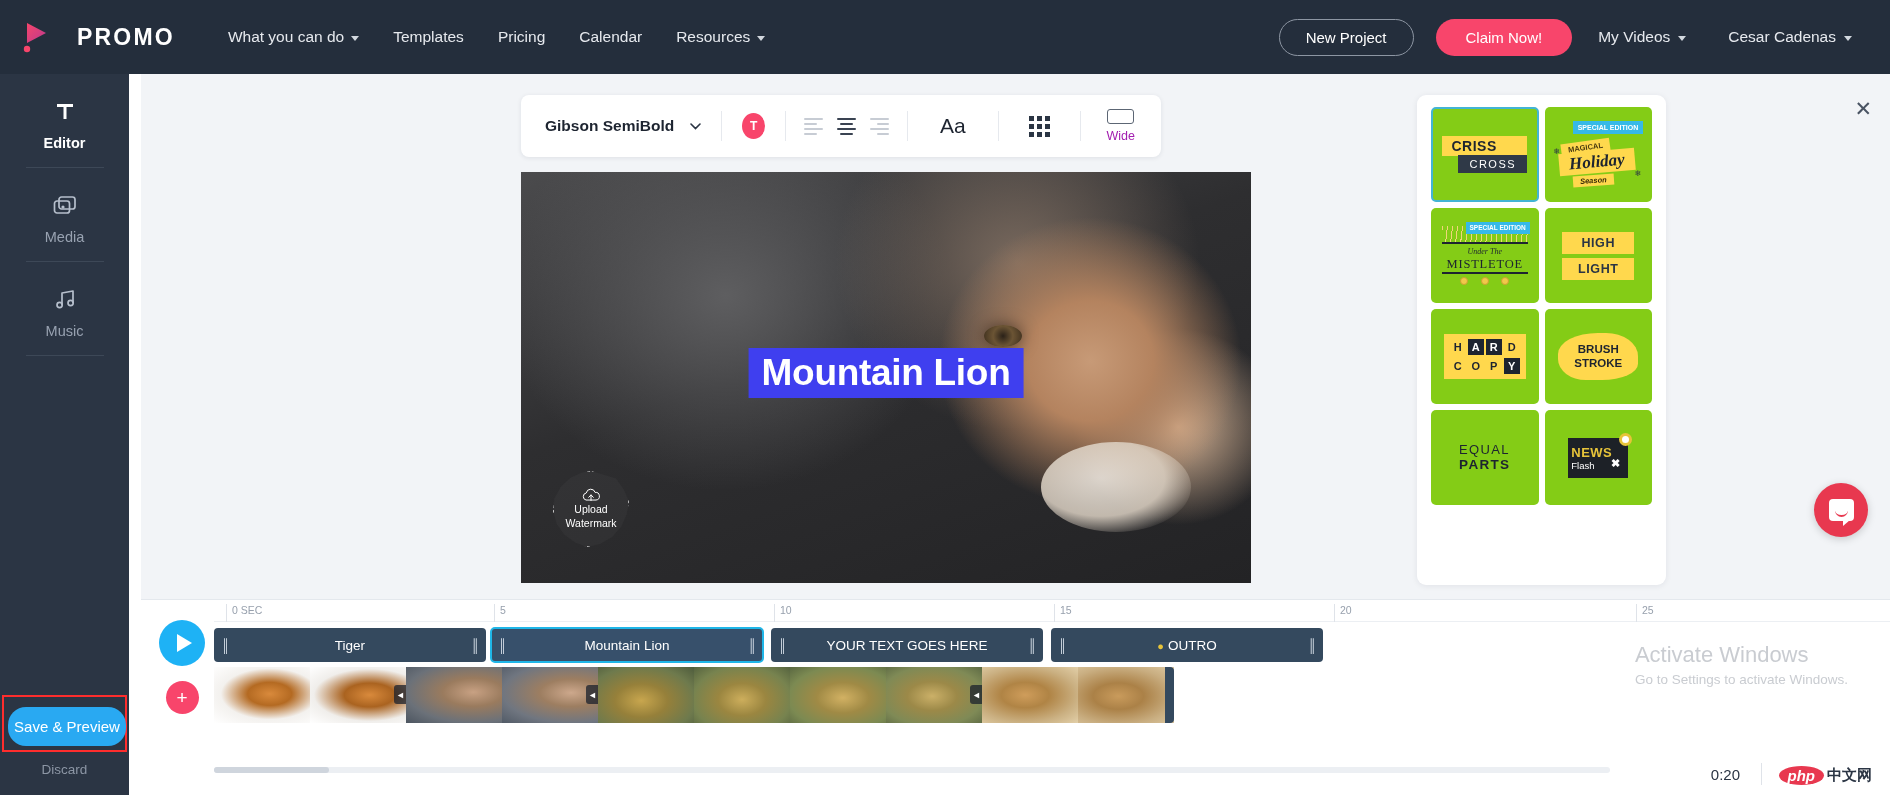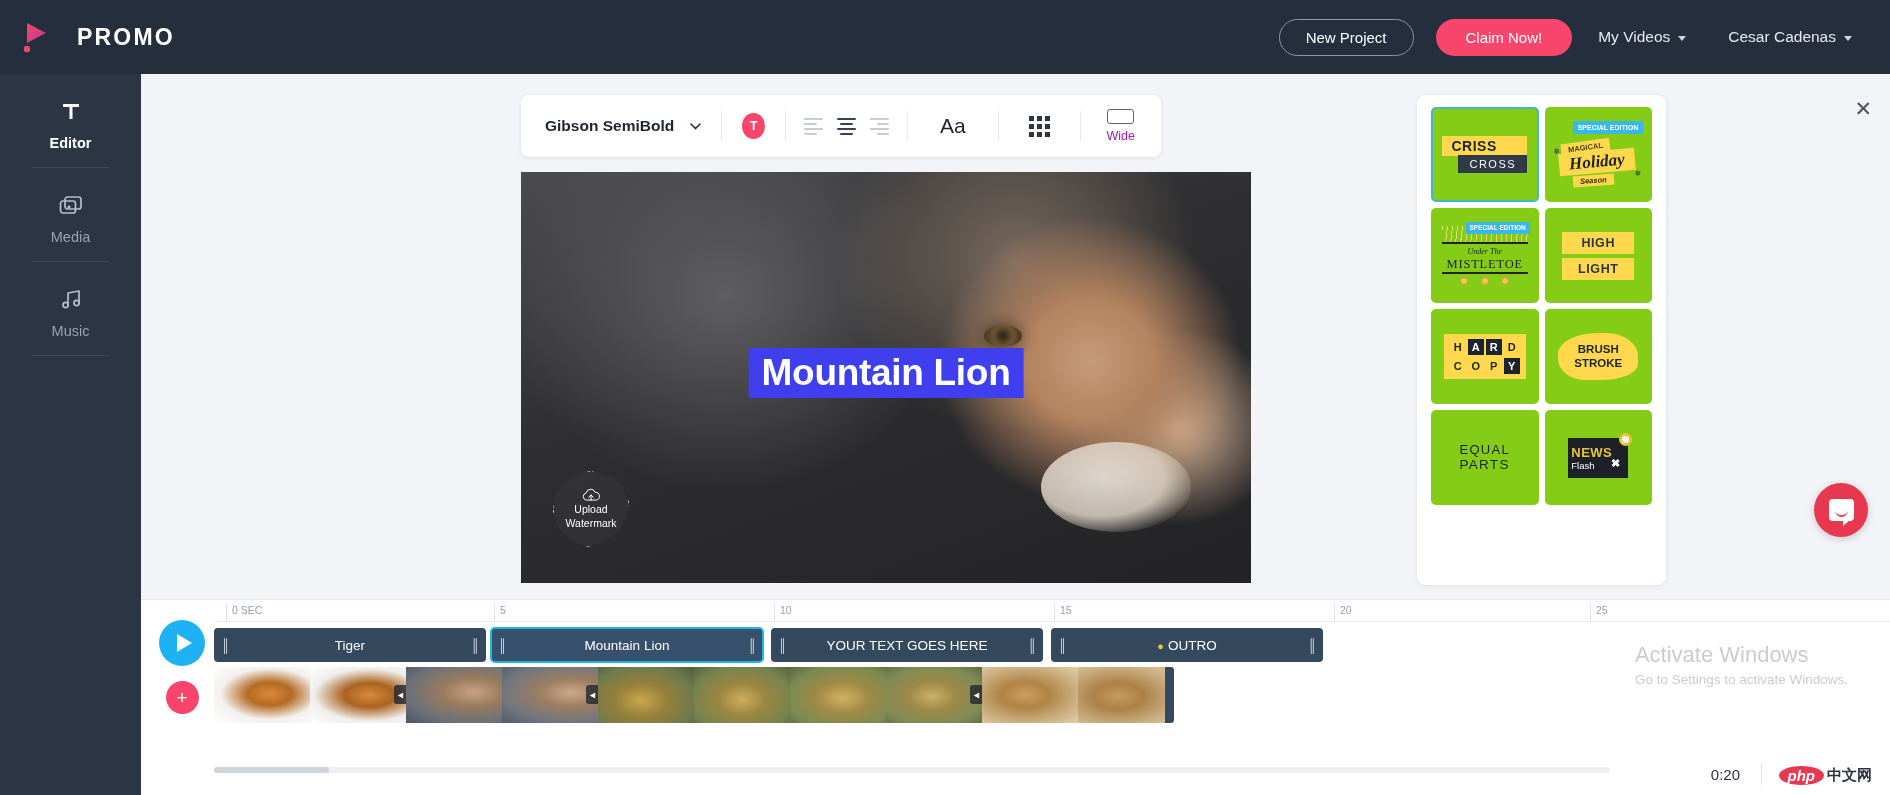--- a/index.html
+++ b/index.html
@@ -42,21 +42,21 @@
   .btn-claim {
     border: none; border-radius: 20px; color: #fff; font-size: 15px;
     padding: 10px 30px; background: #f8456b; cursor: pointer; font-weight: 500;
     white-space: nowrap; margin-left: 12px;
   }
   .nav-user { color: #e6e9ee; font-size: 15.5px; padding: 0 16px;
     display: flex; align-items: center; gap: 8px; cursor: pointer; white-space: nowrap; }
 
   
   .sidebar {
-    position: absolute; left: 0; top: 74px; width: 141px; height: 721px;
+    position: absolute; left: 0; top: 74px; width: 129px; height: 721px;
     background: #2b3544; display: flex; flex-direction: column; align-items: center;
   }
   .side-item {
     width: 100%; display: flex; flex-direction: column; align-items: center;
     cursor: pointer; padding: 22px 0 16px;
   }
   .side-item .ico { height: 30px; display: flex; align-items: center; justify-content: center; }
   .side-label { font-size: 14.5px; margin-top: 9px; }
   .side-item.active .side-label { color: #ffffff; font-weight: 600; }
   .side-item .side-label { color: #98a2b1; }
@@ -205,21 +205,21 @@
   .hc .row { display: flex; gap: 2px; }
   .hc .row span { width: 16px; height: 16px; font-size: 11px; font-weight: bold;
                   display: flex; align-items: center; justify-content: center; color: #1d2430; }
   .hc .row span.inv { background: #1d2430; color: #fff; }
   
   .bs { background: #ffd84d; padding: 10px 16px; border-radius: 50% 40% 45% 35%/45% 50% 35% 45%;
         color: #1d2430; font-weight: bold; font-size: 11.5px; line-height: 1.15; text-align: center; }
   
   .ep { text-align: left; color: #1d2430; line-height: 1.2; }
   .ep .l1 { font-size: 13px; letter-spacing: 1.3px; }
-  .ep .l2 { font-size: 13.5px; font-weight: normal; letter-spacing: 1.3px; }
+  .ep .l2 { font-size: 13.5px; font-weight: bold; letter-spacing: 1.3px; }
   
   .nf { background: #1d2127; padding: 7px 3px; position: relative; width: 60px; }
   .nf .n { color: #e7c43a; font-weight: bold; font-size: 13px; letter-spacing: .5px; }
   .nf .f { color: #fff; font-size: 9.5px; }
   .nf .x { position: absolute; right: 8px; bottom: 8px; color: #fff; font-size: 11px; font-weight: bold; }
   .nf .dot { position: absolute; right: -4px; top: -5px; width: 13px; height: 13px;
              border-radius: 50%; border: 3px solid #e7c43a; background: #fff; }
 
   .panel-close {
     position: absolute; right: 18px; top: 24px; font-size: 21px; color: #4a5463;
@@ -327,20 +327,39 @@
                 <stop offset="1" stop-color="#b93a8f"></stop>
           </linearGradient>
             </defs>
           <path d="M5 2 L24 12 L5 22 Z" fill="url(#lg)"></path>
           <circle cx="5" cy="28" r="3.2" fill="#f8456b"></circle>
         </svg>
       </span>
       <span class="logo-text">PROMO</span>
     </div>
 
+    <div class="nav-links">
+      <div class="nav-link">
+        <span>What you can do</span>
+        <i class="caret"></i>
+      </div>
+      <div class="nav-link">
+        <span>Templates</span>
+      </div>
+      <div class="nav-link">
+        <span>Pricing</span>
+      </div>
+      <div class="nav-link">
+        <span>Calendar</span>
+      </div>
+      <div class="nav-link">
+        <span>Resources</span>
+        <i class="caret"></i>
+      </div>
+    </div>
 
     <div class="nav-right">
       <button class="btn-newproject">New Project</button>
       <button class="btn-claim">Claim Now!</button>
       <div class="nav-user">
         <span>My Videos</span>
         <i class="caret"></i>
       </div>
       <div class="nav-user">
         <span>Cesar Cadenas</span>
@@ -377,20 +396,26 @@
         <svg width="24" height="24" viewBox="0 0 24 24">
           <path d="M9 18 V6 L20 4 V16" fill="none" stroke="#b6bfcc" stroke-width="1.7" stroke-linejoin="round"></path>
           <circle cx="6.6" cy="18" r="2.6" fill="none" stroke="#b6bfcc" stroke-width="1.7"></circle>
           <circle cx="17.6" cy="16" r="2.6" fill="none" stroke="#b6bfcc" stroke-width="1.7"></circle>
         </svg>
       </span>
       <span class="side-label">Music</span>
     </div>
     <div class="side-divider"></div>
 
+    <div class="sidebar-bottom">
+      <div class="save-highlight">
+        <button class="btn-save">Save &amp; Preview</button>
+      </div>
+      <div class="discard">Discard</div>
+    </div>
   </div>
 
   <div class="stage">
 
     <div class="toolbar">
       <div class="tb-font">
         <span>Gibson SemiBold</span>
         <svg width="11" height="7" viewBox="0 0 11 7">
           <path d="M1 1 L5.5 5.6 L10 1" fill="none" stroke="#2b3544" stroke-width="1.6" stroke-linecap="round"></path>
         </svg>
@@ -556,21 +581,21 @@
       </button>
     </div>
 
     <div class="tl-track">
       <div class="ruler">
         <div class="tick" style="left:12px">0 SEC</div>
         <div class="tick" style="left:280px">5</div>
         <div class="tick" style="left:560px">10</div>
         <div class="tick" style="left:840px">15</div>
         <div class="tick" style="left:1120px">20</div>
-        <div class="tick" style="left:1376px">25</div>
+        <div class="tick" style="left:1422px">25</div>
       </div>
 
       <div class="clips">
         <div class="clip" style="left:0px;width:272px">
           <span class="handle">║</span>
           <span class="label">Tiger</span>
           <span class="handle">║</span>
         </div>
         <div class="clip sel" style="left:277px;width:272px">
           <span class="handle">║</span>

